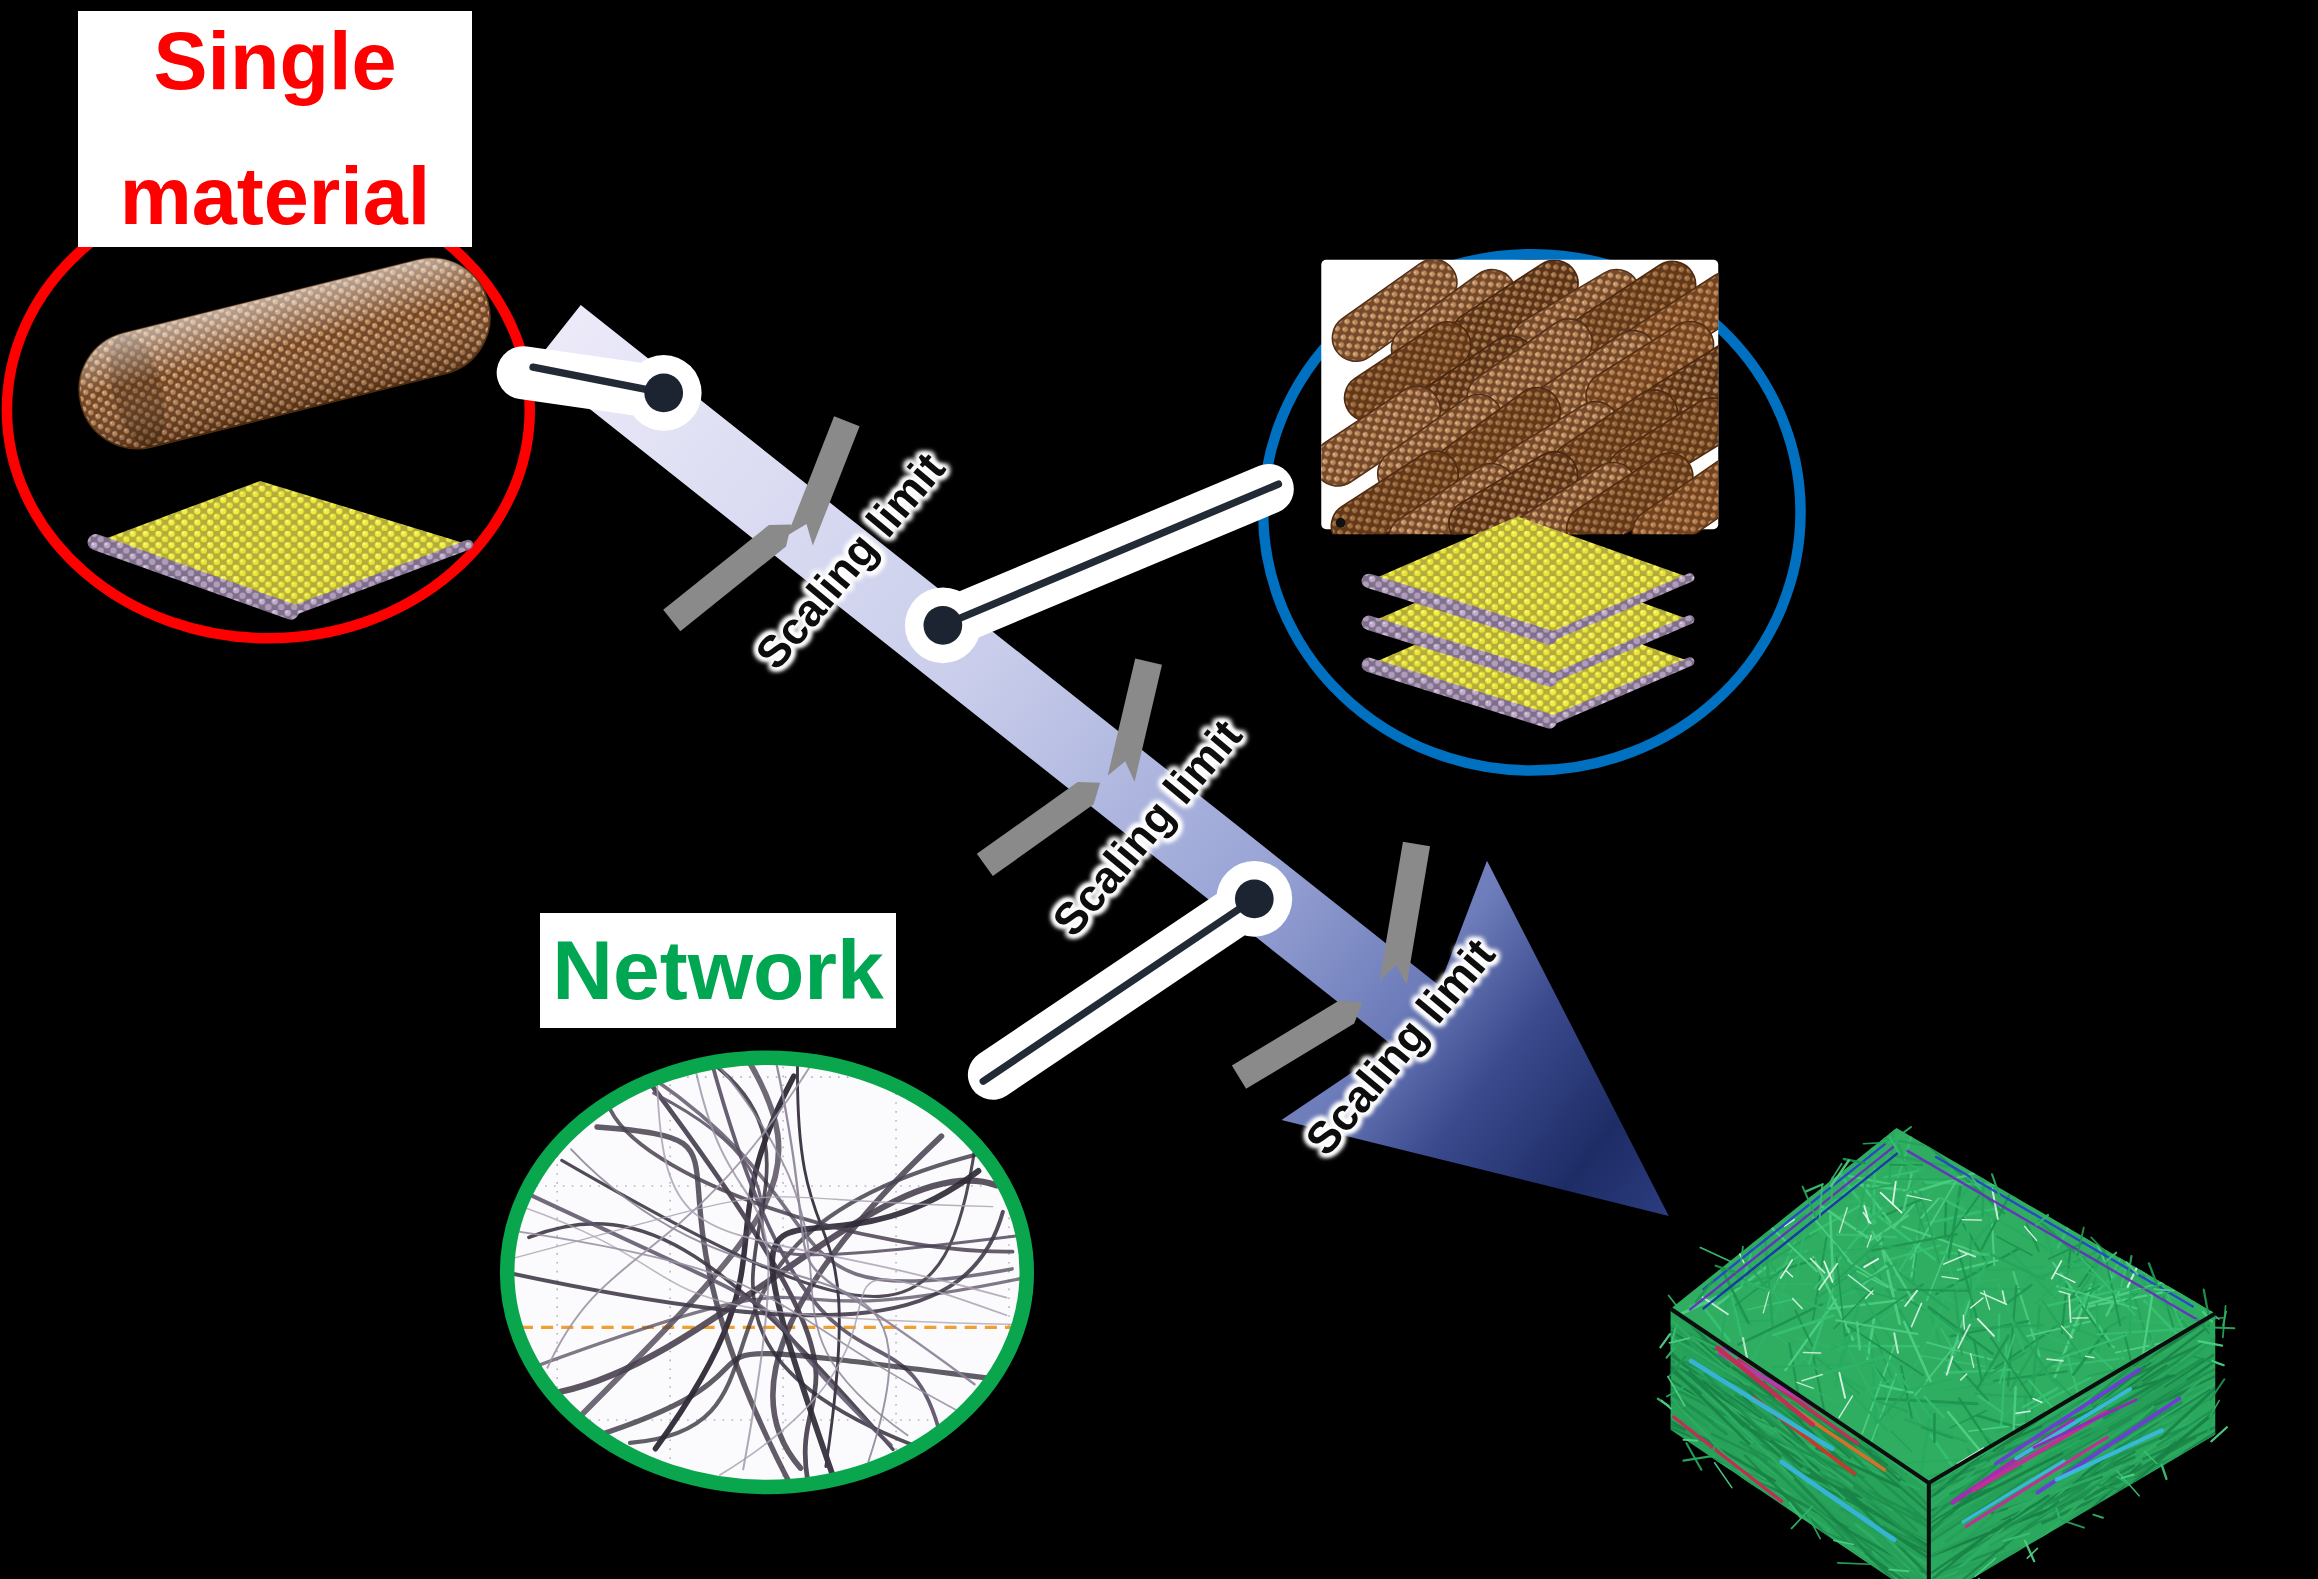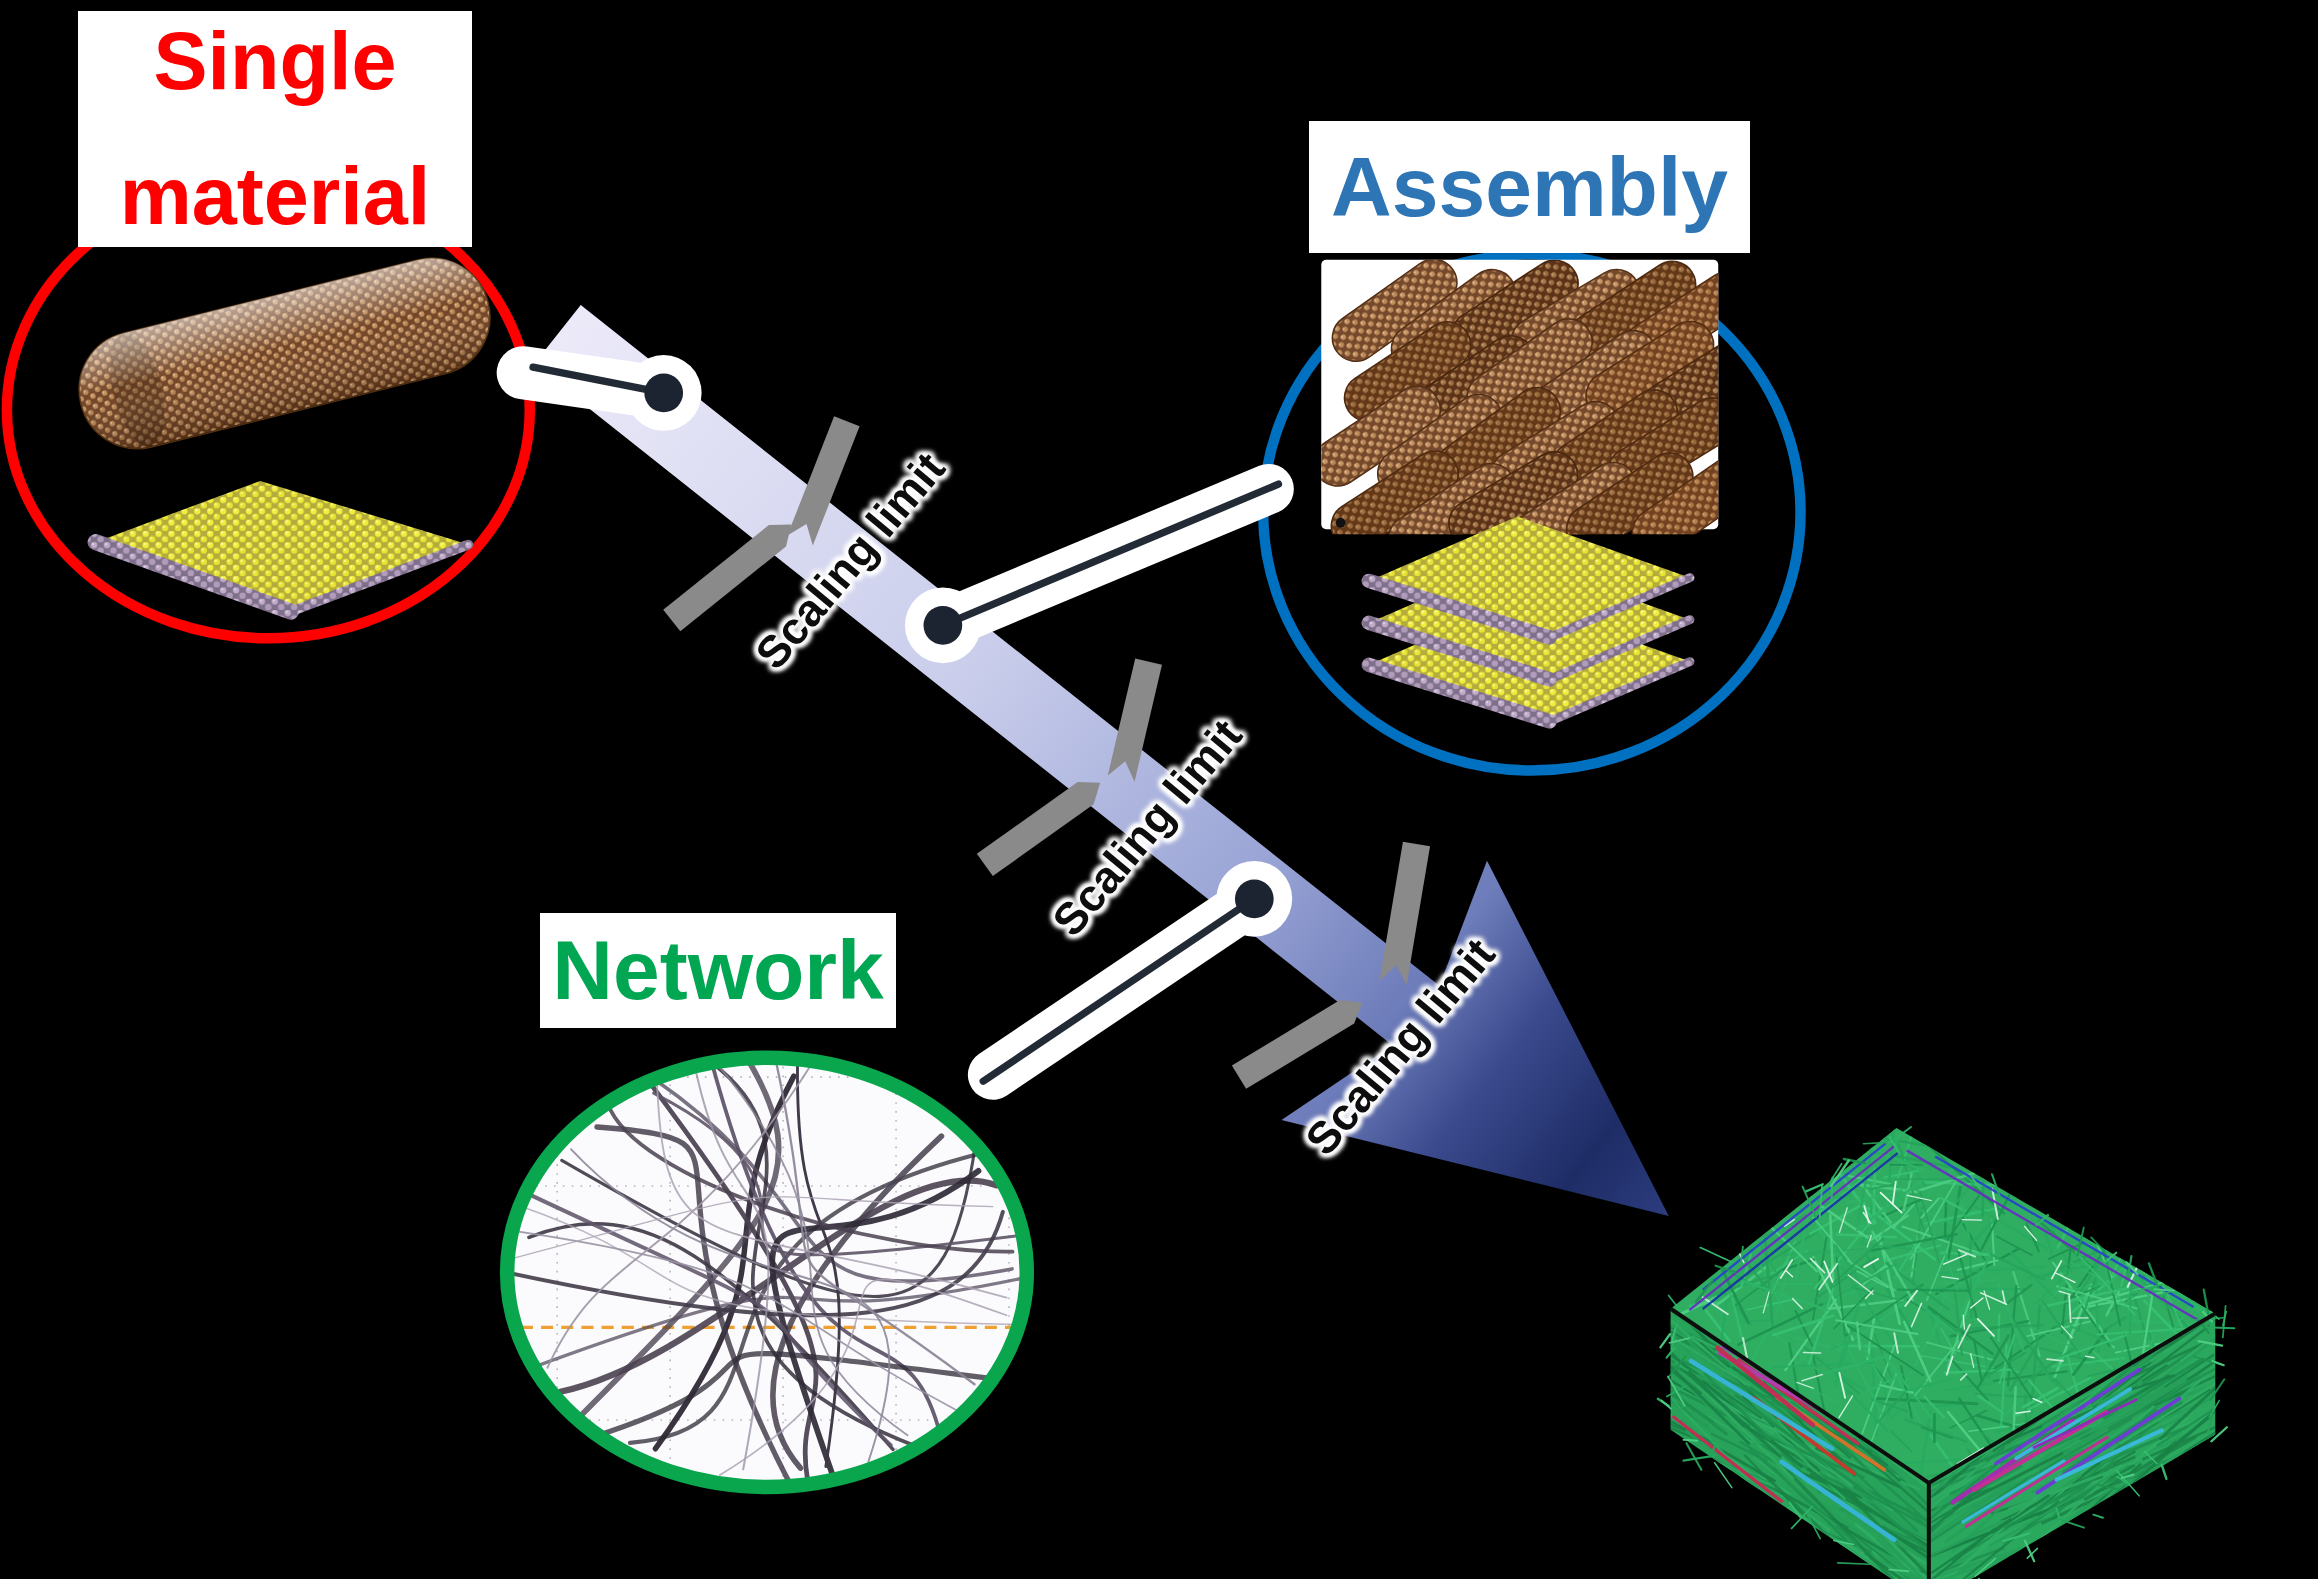--- a/index.html
+++ b/index.html
@@ -1103,23 +1103,20 @@
     </g>
   </g>
 </svg>
 
 <div class="label-box" style="left:78px;top:11.3px;width:394px;height:236px;font-size:81px;">
   <div style="color: rgb(255, 0, 0);">Single</div>
   <div style="color: rgb(255, 0, 0); margin-top: 48px;">material</div>
 </div>
 
 
-<div class="label-box" style="left:1309px;top:121px;width:441px;height:132px;font-size:84px;">
-  <div style="color: rgb(46, 117, 182);">Assembly</div>
-</div>
 
 <div class="label-box" style="left:540px;top:913px;width:356px;height:115px;font-size:84px;">
   <div style="color: rgb(0, 166, 81);">Network</div>
 </div>
 
 <div class="scaling-label" style="left:673px;top:535px;width:355px;transform:rotate(-50deg);">Scaling limit</div>
 <div class="scaling-label" style="left:970px;top:802px;width:355px;transform:rotate(-50deg);">Scaling limit</div>
 <div class="scaling-label" style="left:1223px;top:1021px;width:355px;transform:rotate(-50deg);">Scaling limit</div>
 
 </div>

